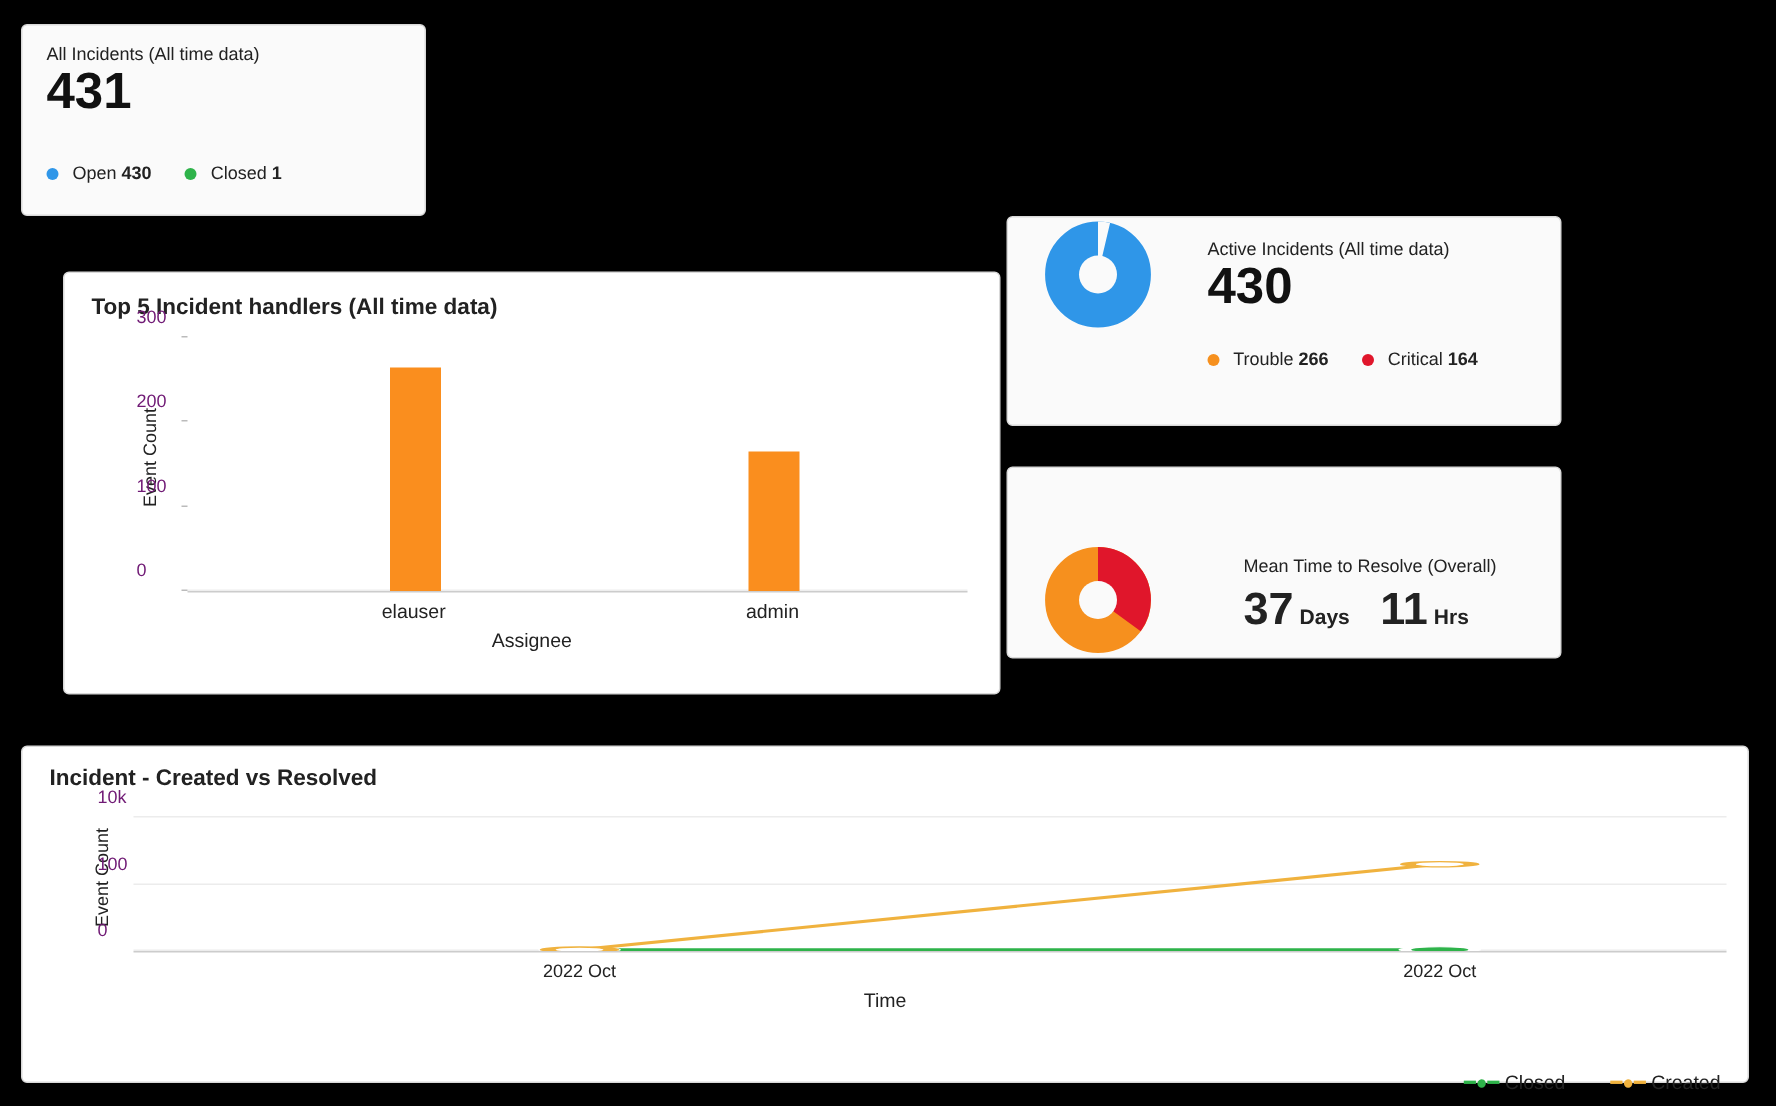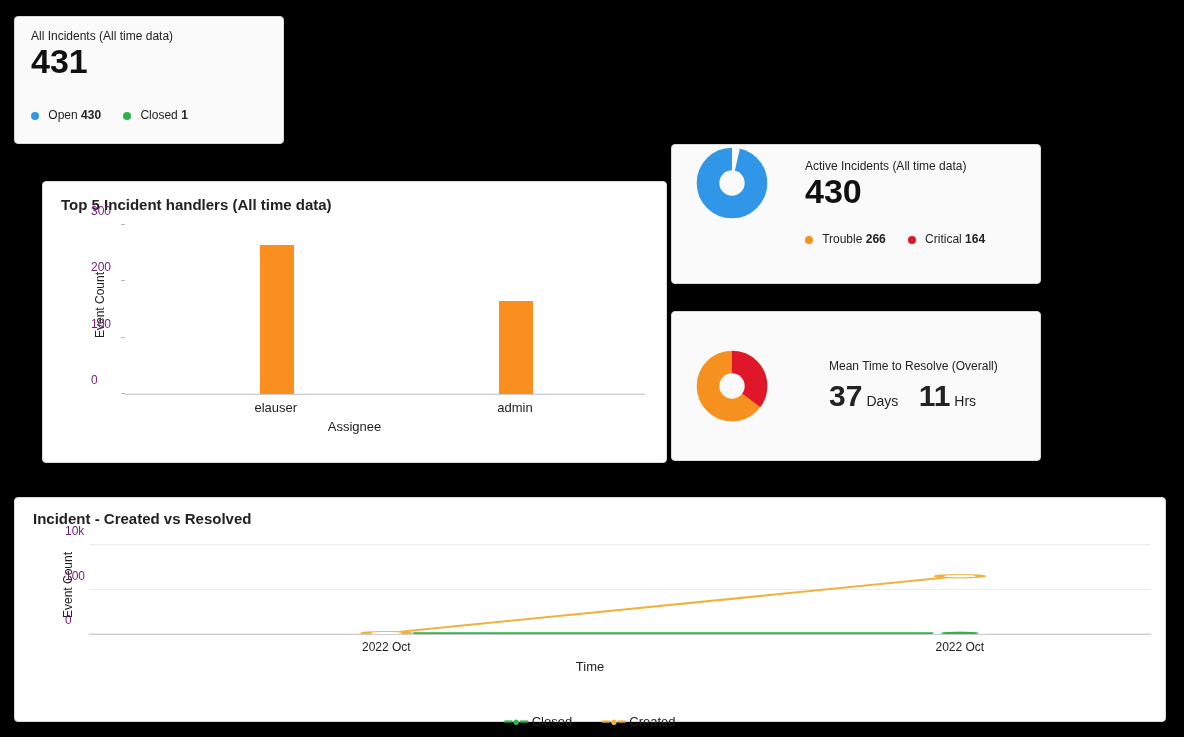--- a/index.html
+++ b/index.html
@@ -90,25 +90,25 @@
     width: 120px; display:flex; align-items:center; justify-content:center;
   }
   .vdiv {
     width: 1px; background: #e5e5e5; margin: 14px 0;
   }
   .stat-body { flex: 1; padding: 14px 12px; }
 
   
   #c-mttr {
     left: 671px; top: 311px;
-    width: 370px; height: 150px;
-    display: flex; align-items: center; gap: 12px;
+    width: 370px; height: 128px;
+    display: flex; align-items: flex-end; gap: 12px;
   }
   .mttr-val { font-size: 30px; font-weight: 700; margin-top: 6px;}
-  .mttr-unit { font-size: 14px; font-weight: 400; margin-left: 4px; margin-right: 12px;}
+  .mttr-unit { font-size: 14px; font-weight: 700; margin-left: 4px; margin-right: 12px;}
 
   
   #c-line {
     left: 14px; top: 497px;
     width: 1152px; height: 225px;
     padding: 12px 18px 8px 18px;
   }
   #c-line .chart-title { font-size: 15px; font-weight: 700; }
   .line-plot {
     position: relative;
@@ -118,21 +118,21 @@
     margin-top: 8px;
   }
   .line-plot .plot2 {
     position: absolute; left: 18px; right: 0; top: 10px; bottom: 0;
     border-bottom: 1px solid #ccc;
   }
   .line-plot .ytick { left: -24px; }
   .grid2 { position:absolute; left:0; right:0; height:1px; background:#ececec; }
   .xtick2 { position:absolute; top:100%; margin-top:6px; font-size:12px; transform:translateX(-50%); }
   .legend-center {
-    display:flex; justify-content:center; gap:30px; font-size:13px;
+    display:flex; justify-content:flex-end; gap:30px; font-size:13px;
     margin-top: 40px;
   }
 </style>
 </head>
 <body>
 
 <div class="stage">
 
   <div id="c-all" class="card">
     <div class="small-title">All Incidents (All time data)</div>

